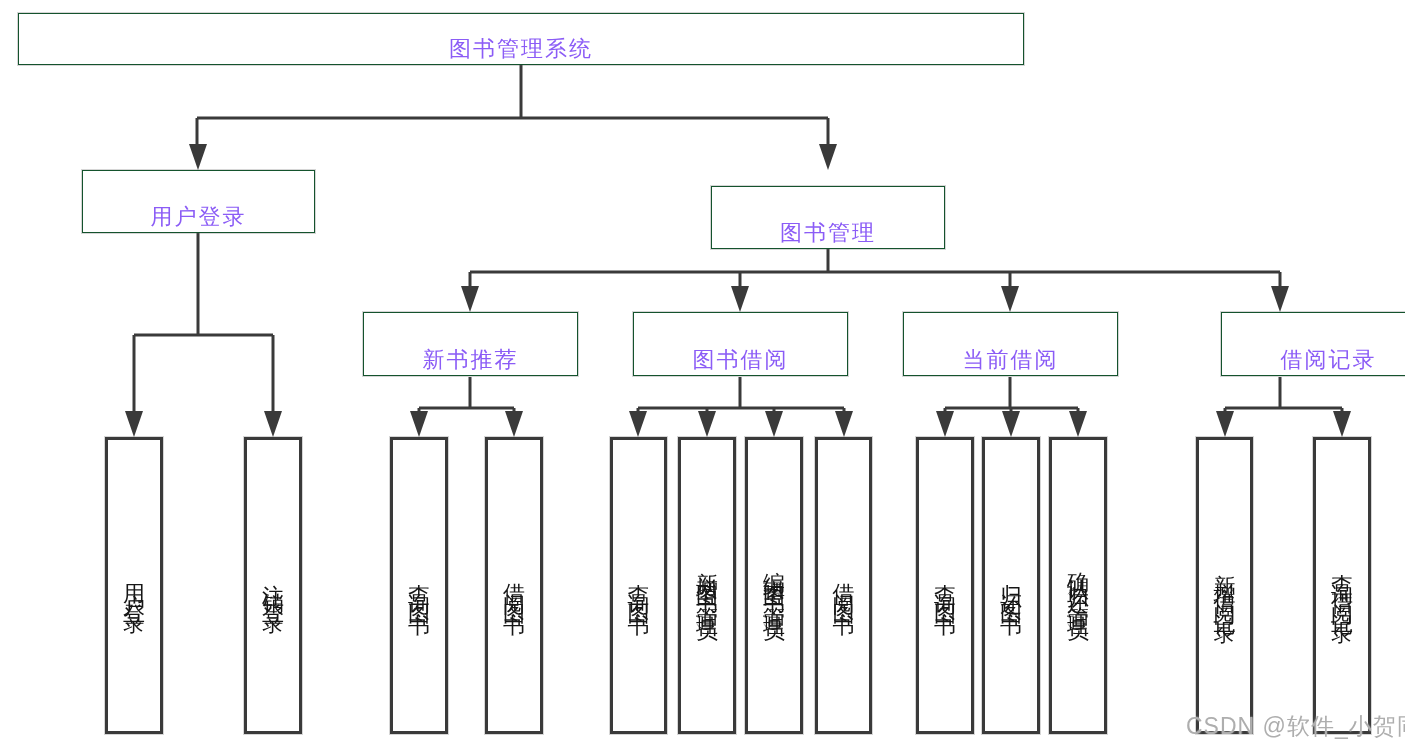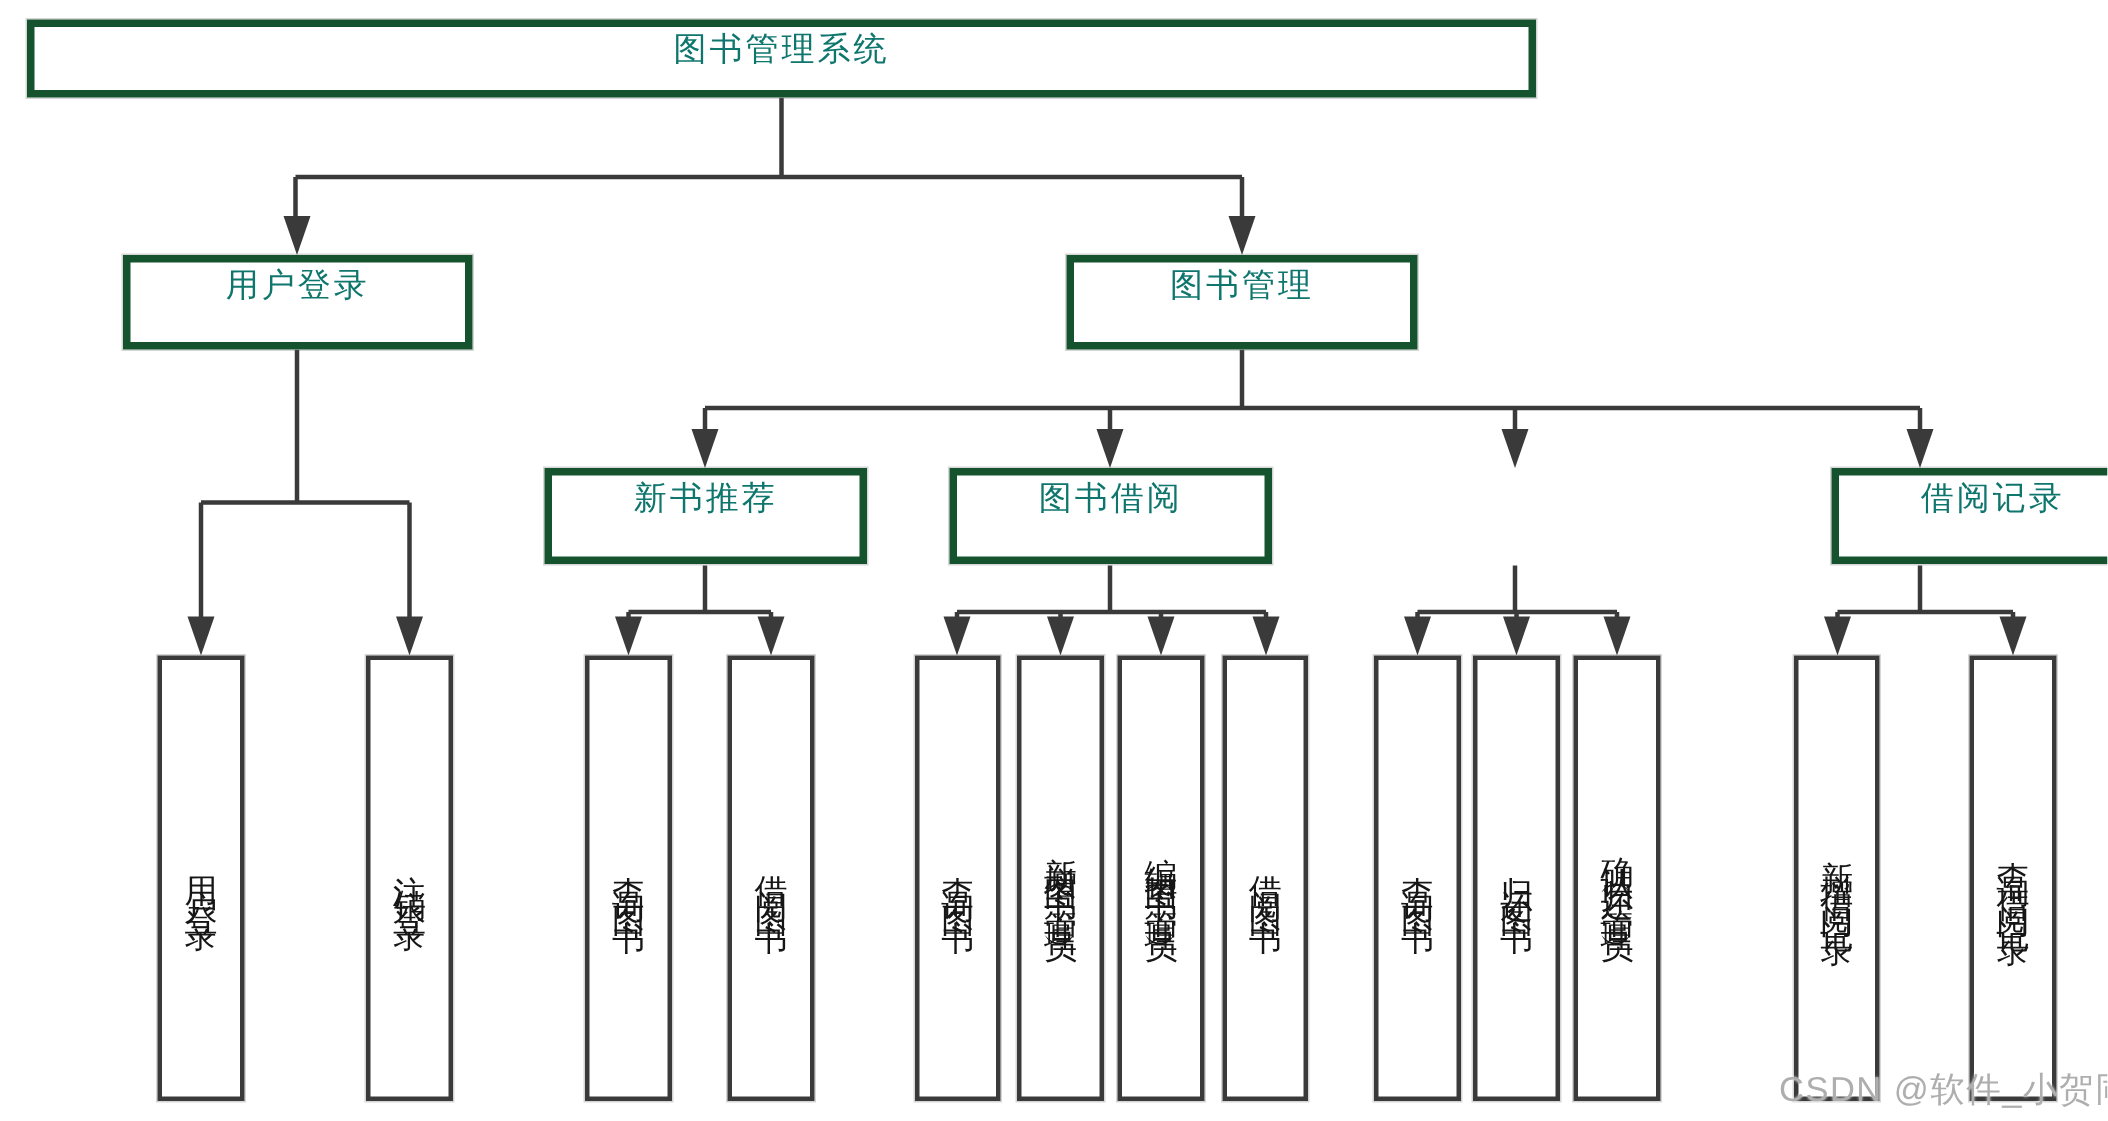--- a/index.html
+++ b/index.html
@@ -17,28 +17,28 @@
   }
   #wires {
     position: absolute;
     left: 0; top: 0;
     width: 1405px;
     height: 747px;
   }
   .hnode {
     position: absolute;
     box-sizing: border-box;
-    border: 5px solid #14532d;
+    border: 1px solid #14532d;
     background: #ffffff;
     display: flex;
-    align-items: flex-start;
+    align-items: flex-end;
     justify-content: center;
     font-size: 22px;
     letter-spacing: 2px;
-    color: #0f766e;
+    color: #8b5cf6;
     box-shadow: 0 0 0 1px rgba(90,90,90,0.25);
   }
   .vnode {
     position: absolute;
     box-sizing: border-box;
     border: 3px solid #3a3a3a;
     background: #ffffff;
     display: flex;
     align-items: center;
     justify-content: center;
@@ -136,30 +136,33 @@
     </g>
   </svg>
 
   <div class="hnode" style="left:18px; top:13px; width:1006px; height:52px;">
     <span>图书管理系统</span>
   </div>
 
   <div class="hnode" style="left:82px; top:170px; width:233px; height:63px;">
     <span>用户登录</span>
   </div>
-  <div class="hnode" style="left:711px; top:170px; width:234px; height:63px;">
+  <div class="hnode" style="left:711px; top:186px; width:234px; height:63px;">
     <span>图书管理</span>
   </div>
 
   <div class="hnode" style="left:633px; top:312px; width:215px; height:64px;">
     <span>图书借阅</span>
   </div>
   <div class="hnode" style="left:363px; top:312px; width:215px; height:64px;">
     <span>新书推荐</span>
   </div>
+  <div class="hnode" style="left:903px; top:312px; width:215px; height:64px;">
+    <span>当前借阅</span>
+  </div>
   <div class="hnode" style="left:1221px; top:312px; width:215px; height:64px;">
     <span>借阅记录</span>
   </div>
 
   <div class="vnode" style="left:105px; top:437px; width:58px; height:297px;">
     <span class="vtext">用户登录</span>
   </div>
   <div class="vnode" style="left:244px; top:437px; width:58px; height:297px;">
     <span class="vtext">注销登录</span>
   </div>

